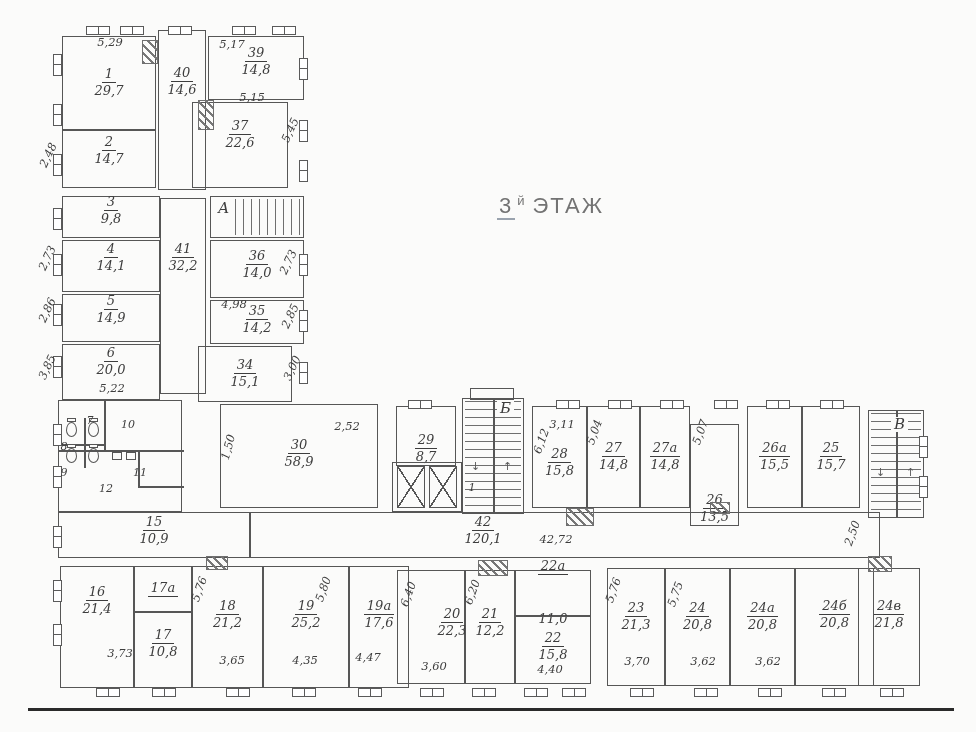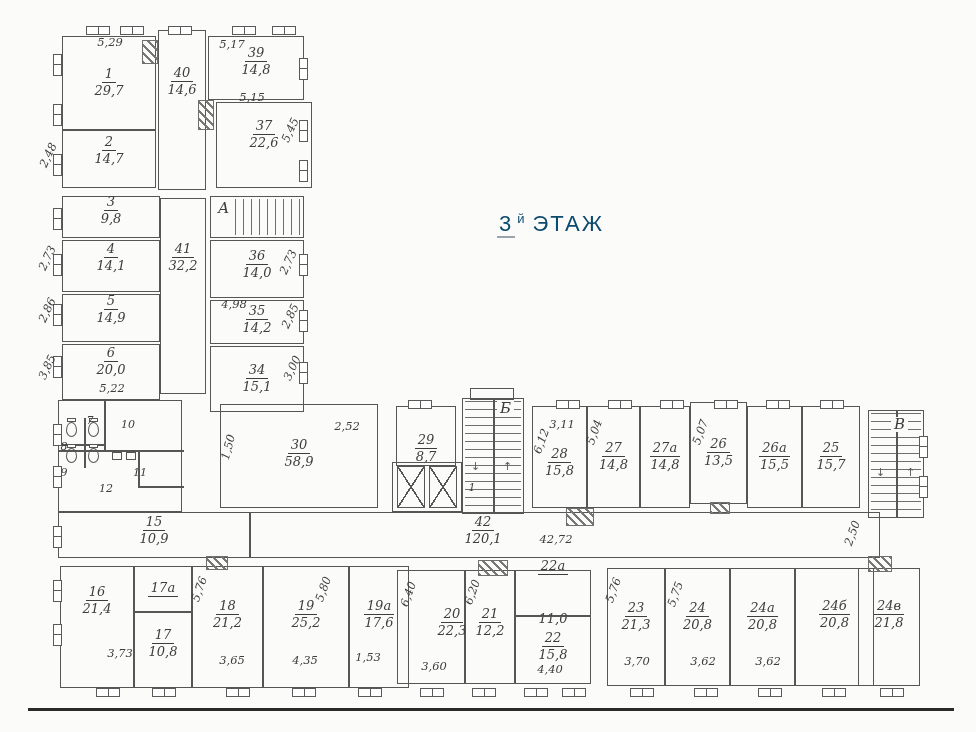--- a/index.html
+++ b/index.html
@@ -31,21 +31,21 @@
          background:repeating-linear-gradient(45deg,#777 0 2px,transparent 2px 6px);}
   .elevbox{position:absolute;border:1.6px solid #565656;box-sizing:border-box;z-index:1;}
   .elev{position:absolute;border:1.5px solid #565656;box-sizing:border-box;z-index:2;background:
     linear-gradient(to top right,transparent calc(50% - 0.8px),#565656 calc(50% - 0.8px) calc(50% + 0.8px),transparent calc(50% + 0.8px)),
     linear-gradient(to bottom right,transparent calc(50% - 0.8px),#565656 calc(50% - 0.8px) calc(50% + 0.8px),transparent calc(50% + 0.8px));}
   .wc{position:absolute;width:11px;height:15px;border:1.3px solid #555;box-sizing:border-box;
       border-radius:50%/55% 55% 45% 45%;z-index:2;}
   .wc::before{content:"";position:absolute;left:0;right:0;top:-5px;height:4px;border:1.2px solid #555;
       box-sizing:border-box;background:#fbfbfa;}
   .sink{position:absolute;width:10px;height:8px;border:1.2px solid #555;box-sizing:border-box;z-index:2;}
-  #title{position:absolute;left:497px;top:211px;color:#0c4a6e;
+  #title{position:absolute;left:497px;top:193px;color:#737373;
          font-family:"Liberation Sans",sans-serif;font-size:22px;letter-spacing:2px;z-index:3;}
   .tf{border-bottom:2px solid #9aa3ae;padding:0 2px;}
   .ts{font-size:13px;vertical-align:super;margin:0 6px 0 2px;}
   .scan{position:absolute;background:#2a2a2a;z-index:5;}
 </style>
 </head>
 <body>
 
 <div id="plan">
   <div id="title"><span class="tf">3</span><span class="ts">й</span><span class="tw">ЭТАЖ</span></div>
@@ -60,21 +60,21 @@
         <span class="rnum">40</span>
         <span class="rarea">14,6</span>
       </div>
     </div>
     <div class="room" style="left: 208px; top: 36px; width: 96px; height: 64px;">
       <div class="rlab" style="transform: translate(0px, -6px);">
         <span class="rnum">39</span>
         <span class="rarea">14,8</span>
       </div>
     </div>
-    <div class="room" style="left: 216px; top: 102px; width: 96px; height: 86px;">
+    <div class="room" style="left: 192px; top: 102px; width: 96px; height: 86px;">
       <div class="rlab" style="transform: translate(0px, -10px);">
         <span class="rnum">37</span>
         <span class="rarea">22,6</span>
       </div>
     </div>
     <div class="room" style="left: 62px; top: 130px; width: 94px; height: 58px;">
       <div class="rlab" style="transform: translate(0px, -8px);">
         <span class="rnum">2</span>
         <span class="rarea">14,7</span>
       </div>
@@ -114,21 +114,21 @@
         <span class="rnum">36</span>
         <span class="rarea">14,0</span>
       </div>
     </div>
     <div class="room" style="left: 210px; top: 300px; width: 94px; height: 44px;">
       <div class="rlab" style="transform: translate(0px, -2px); font-style: italic;">
         <span class="rnum">35</span>
         <span class="rarea">14,2</span>
       </div>
     </div>
-    <div class="room" style="left: 210px; top: 346px; width: 94px; height: 66px;">
+    <div class="room" style="left: 198px; top: 346px; width: 94px; height: 56px;">
       <div class="rlab" style="transform: translate(0px, 0px);">
         <span class="rnum">34</span>
         <span class="rarea">15,1</span>
       </div>
     </div>
     <div class="room" style="left: 58px; top: 512px; width: 192px; height: 46px;">
       <div class="rlab" style="transform: translate(0px, -4px);">
         <span class="rnum">15</span>
         <span class="rarea">10,9</span>
       </div>
@@ -162,21 +162,21 @@
         <span class="rnum">27</span>
         <span class="rarea">14,8</span>
       </div>
     </div>
     <div class="room" style="left: 640px; top: 406px; width: 50px; height: 102px;">
       <div class="rlab" style="transform: translate(0px, 0px);">
         <span class="rnum">27а</span>
         <span class="rarea">14,8</span>
       </div>
     </div>
-    <div class="room" style="left: 690px; top: 402px; width: 57px; height: 102px;">
+    <div class="room" style="left: 690px; top: 424px; width: 49px; height: 102px; align-items: flex-end;">
       <div class="rlab" style="transform: translate(0px, 0px);">
         <span class="rnum">26</span>
         <span class="rarea">13,5</span>
       </div>
     </div>
     <div class="room" style="left: 747px; top: 406px; width: 55px; height: 102px;">
       <div class="rlab" style="transform: translate(0px, 0px);">
         <span class="rnum">26а</span>
         <span class="rarea">15,5</span>
       </div>
@@ -295,21 +295,21 @@
     <div class="dim" style="left: 541px; top: 441px; transform: translate(-50%, -50%) rotate(-70deg);">6,12</div>
     <div class="dim" style="left: 594px; top: 432px; transform: translate(-50%, -50%) rotate(-70deg);">5,04</div>
     <div class="dim" style="left: 700px; top: 432px; transform: translate(-50%, -50%) rotate(-70deg);">5,07</div>
     <div class="dim" style="left: 556px; top: 539px; transform: translate(-50%, -50%) rotate(0deg);">42,72</div>
     <div class="dim" style="left: 852px; top: 533px; transform: translate(-50%, -50%) rotate(-70deg);">2,50</div>
     <div class="dim" style="left: 199px; top: 589px; transform: translate(-50%, -50%) rotate(-70deg);">5,76</div>
     <div class="dim" style="left: 323px; top: 589px; transform: translate(-50%, -50%) rotate(-70deg);">5,80</div>
     <div class="dim" style="left: 120px; top: 653px; transform: translate(-50%, -50%) rotate(0deg);">3,73</div>
     <div class="dim" style="left: 232px; top: 660px; transform: translate(-50%, -50%) rotate(0deg);">3,65</div>
     <div class="dim" style="left: 305px; top: 660px; transform: translate(-50%, -50%) rotate(0deg);">4,35</div>
-    <div class="dim" style="left: 368px; top: 657px; transform: translate(-50%, -50%) rotate(0deg);">1,53</div>
+    <div class="dim" style="left: 368px; top: 657px; transform: translate(-50%, -50%) rotate(0deg);">4,47</div>
     <div class="dim" style="left: 408px; top: 594px; transform: translate(-50%, -50%) rotate(-70deg);">6,40</div>
     <div class="dim" style="left: 472px; top: 592px; transform: translate(-50%, -50%) rotate(-70deg);">6,20</div>
     <div class="dim" style="left: 434px; top: 666px; transform: translate(-50%, -50%) rotate(0deg);">3,60</div>
     <div class="dim" style="left: 550px; top: 669px; transform: translate(-50%, -50%) rotate(0deg);">4,40</div>
     <div class="dim" style="left: 613px; top: 590px; transform: translate(-50%, -50%) rotate(-70deg);">5,76</div>
     <div class="dim" style="left: 675px; top: 594px; transform: translate(-50%, -50%) rotate(-70deg);">5,75</div>
     <div class="dim" style="left: 637px; top: 661px; transform: translate(-50%, -50%) rotate(0deg);">3,70</div>
     <div class="dim" style="left: 703px; top: 661px; transform: translate(-50%, -50%) rotate(0deg);">3,62</div>
     <div class="dim" style="left: 768px; top: 661px; transform: translate(-50%, -50%) rotate(0deg);">3,62</div>
     <div class="small" style="left: 90px; top: 420px;">7</div>

